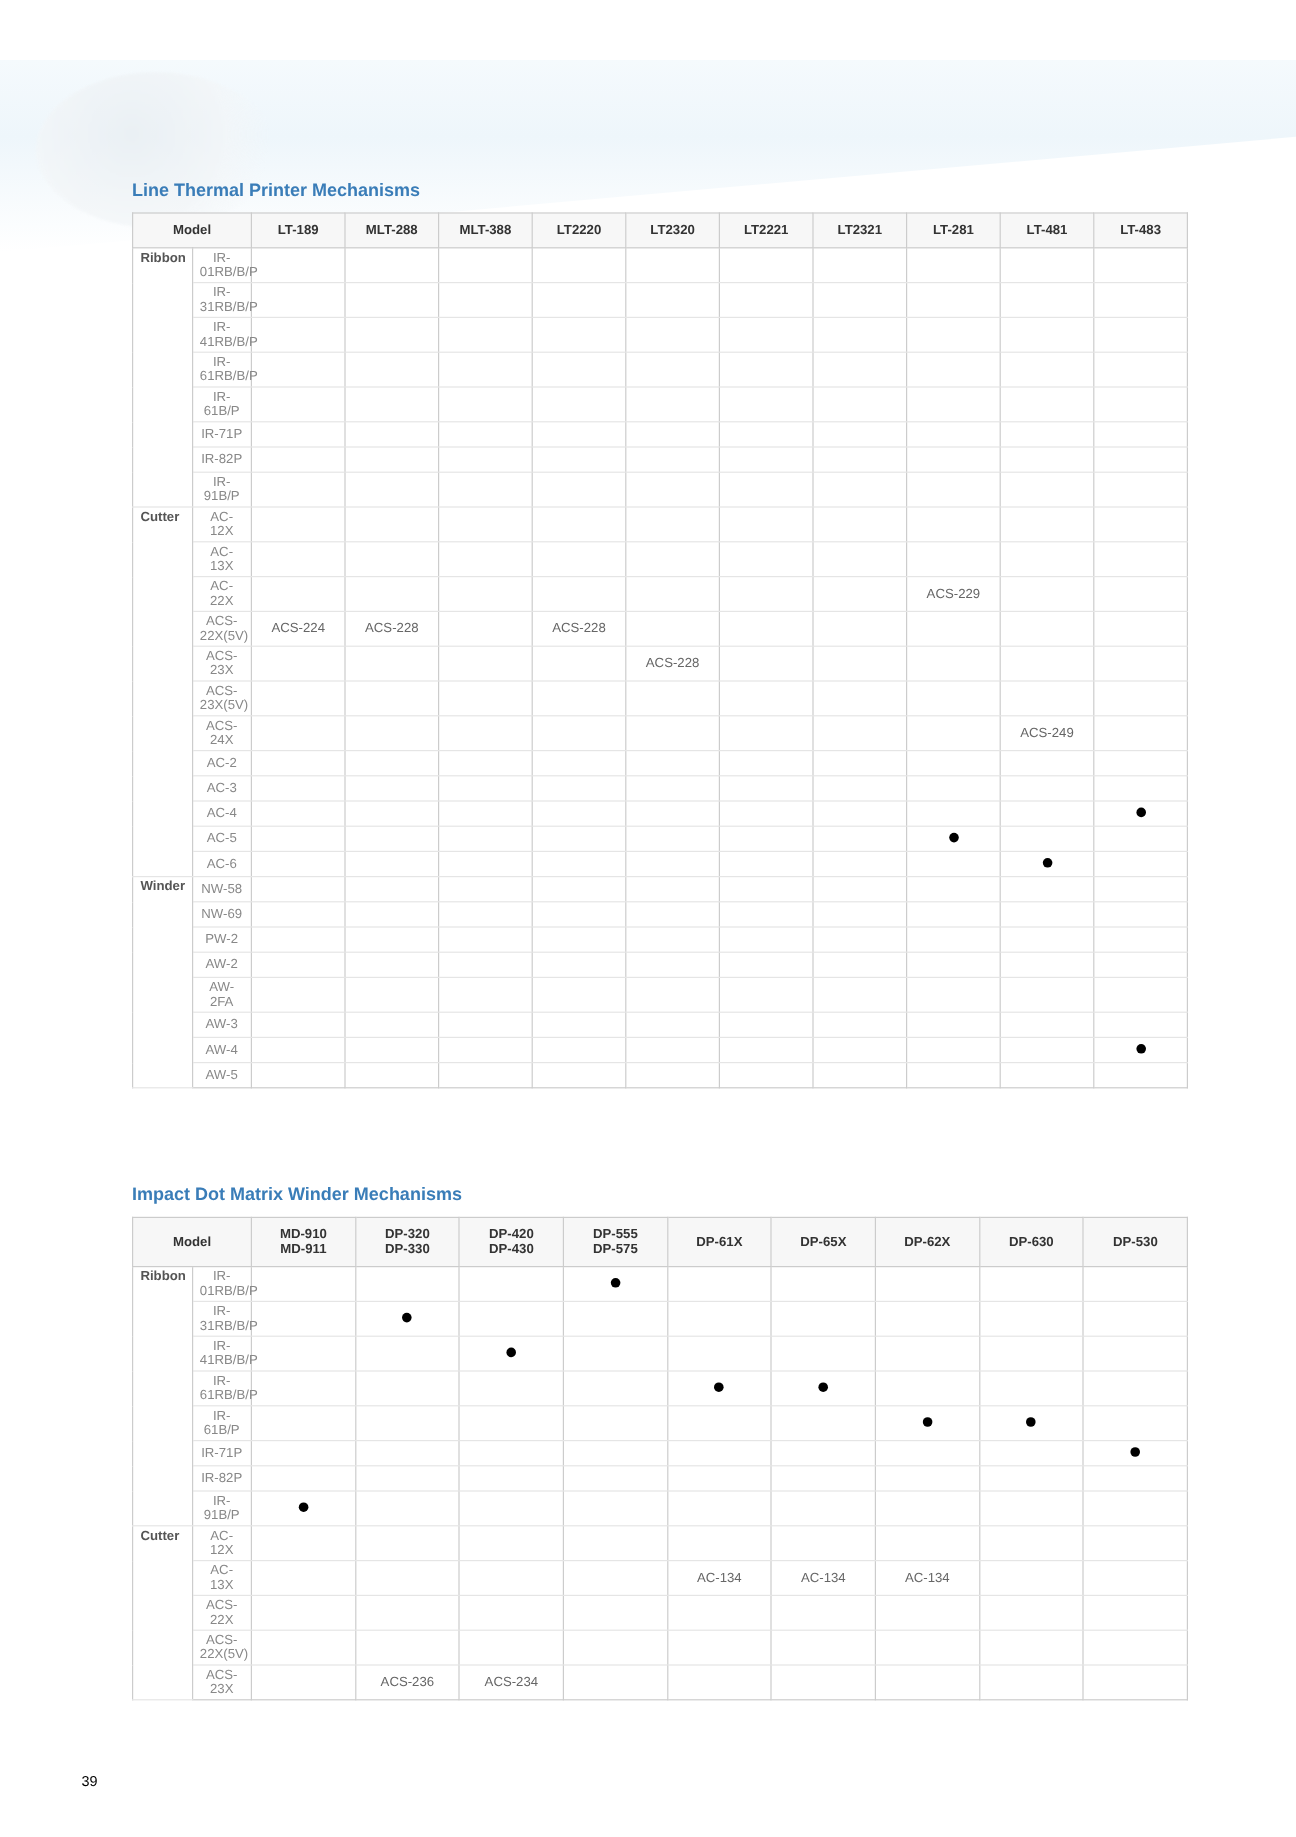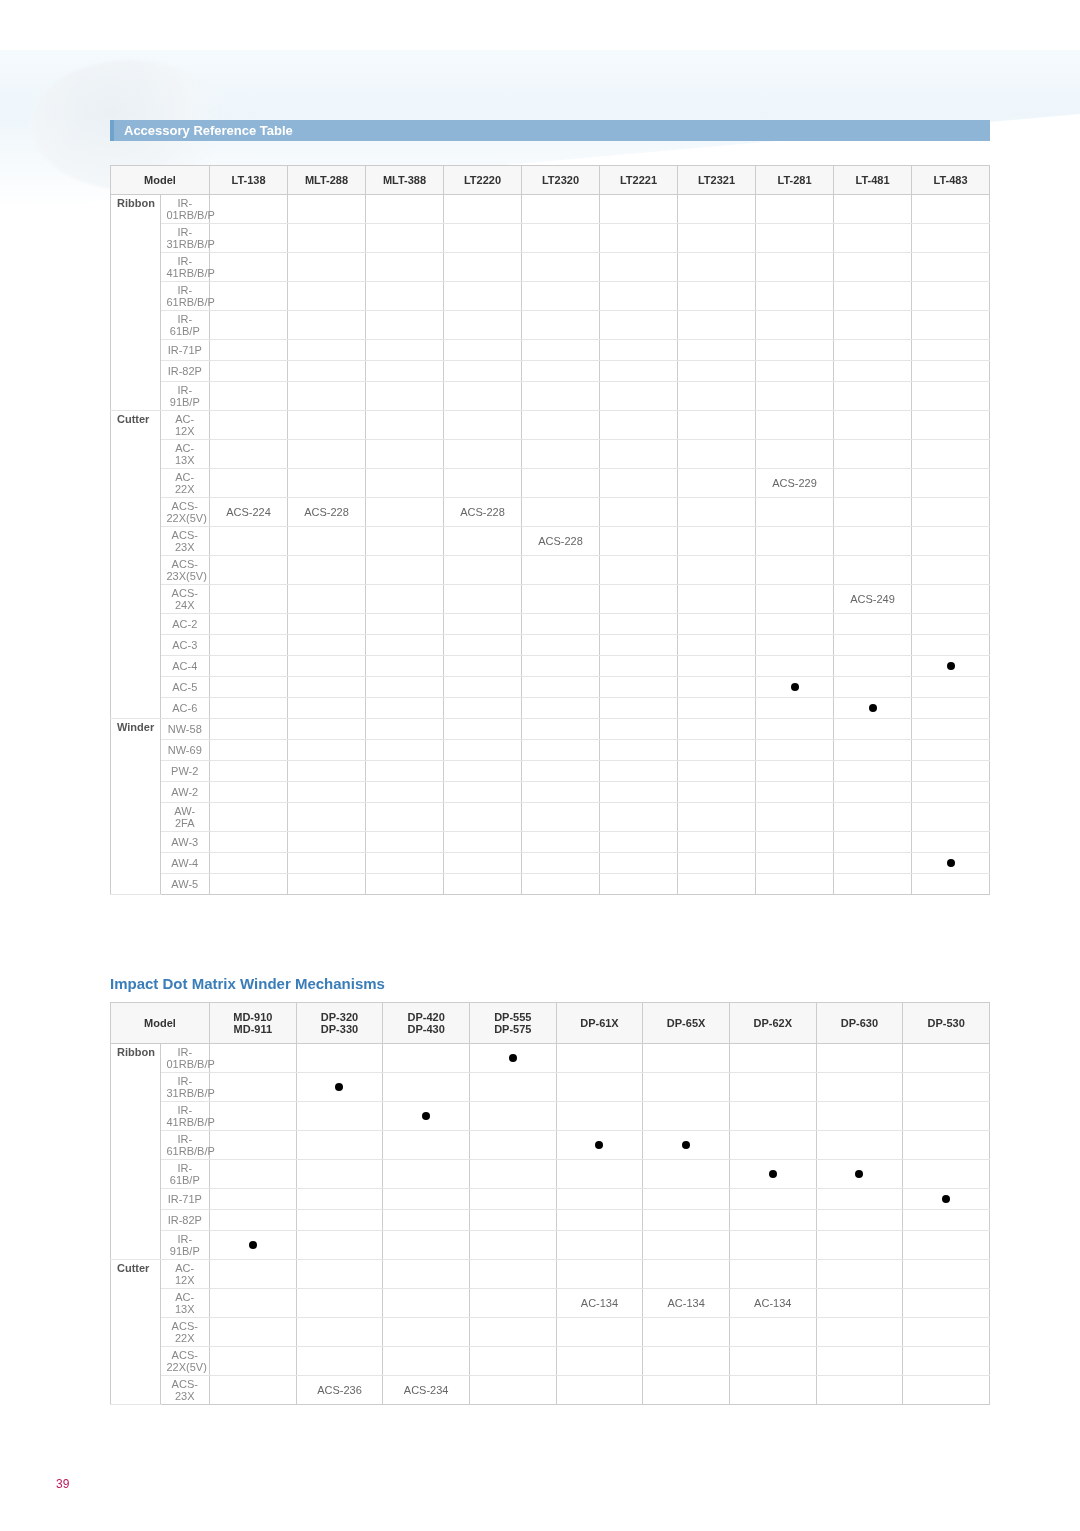--- a/index.html
+++ b/index.html
@@ -81,39 +81,39 @@
     background: #fff;
     margin-top: 32px;
   }
   table.grid td.item { text-align: center; color: #888; }
   table.grid tbody tr:last-child td { border-bottom: 1px solid var(--border-grey); }
   .dot {
     display:inline-block; width:8px; height:8px; border-radius:50%;
     background:#000;
   }
   .page-num {
-    position:absolute; bottom:40px; left:56px; color:#be185d; font-size:12px;
+    position:absolute; bottom:40px; left:68px; color:#000000; font-size:12px;
   }
 </style>
 </head>
 <body>
 
 <div class="swoosh"></div>
 <div class="hero-blob"></div>
 
 <div class="content">
 
-  <div class="section-bar">Accessory Reference Table</div>
-
+
+  <div class="subhead">Line Thermal Printer Mechanisms</div>
   <table class="grid">
     <thead>
       <tr>
         <th class="model-col" colspan="2">Model</th>
 
-      <th>LT-138</th>
+      <th>LT-189</th>
           <th>MLT-288</th>
           <th>MLT-388</th>
           <th>LT2220</th>
           <th>LT2320</th>
           <th>LT2221</th>
           <th>LT2321</th>
           <th>LT-281</th>
           <th>LT-481</th>
           <th>LT-483</th>
         </tr>

